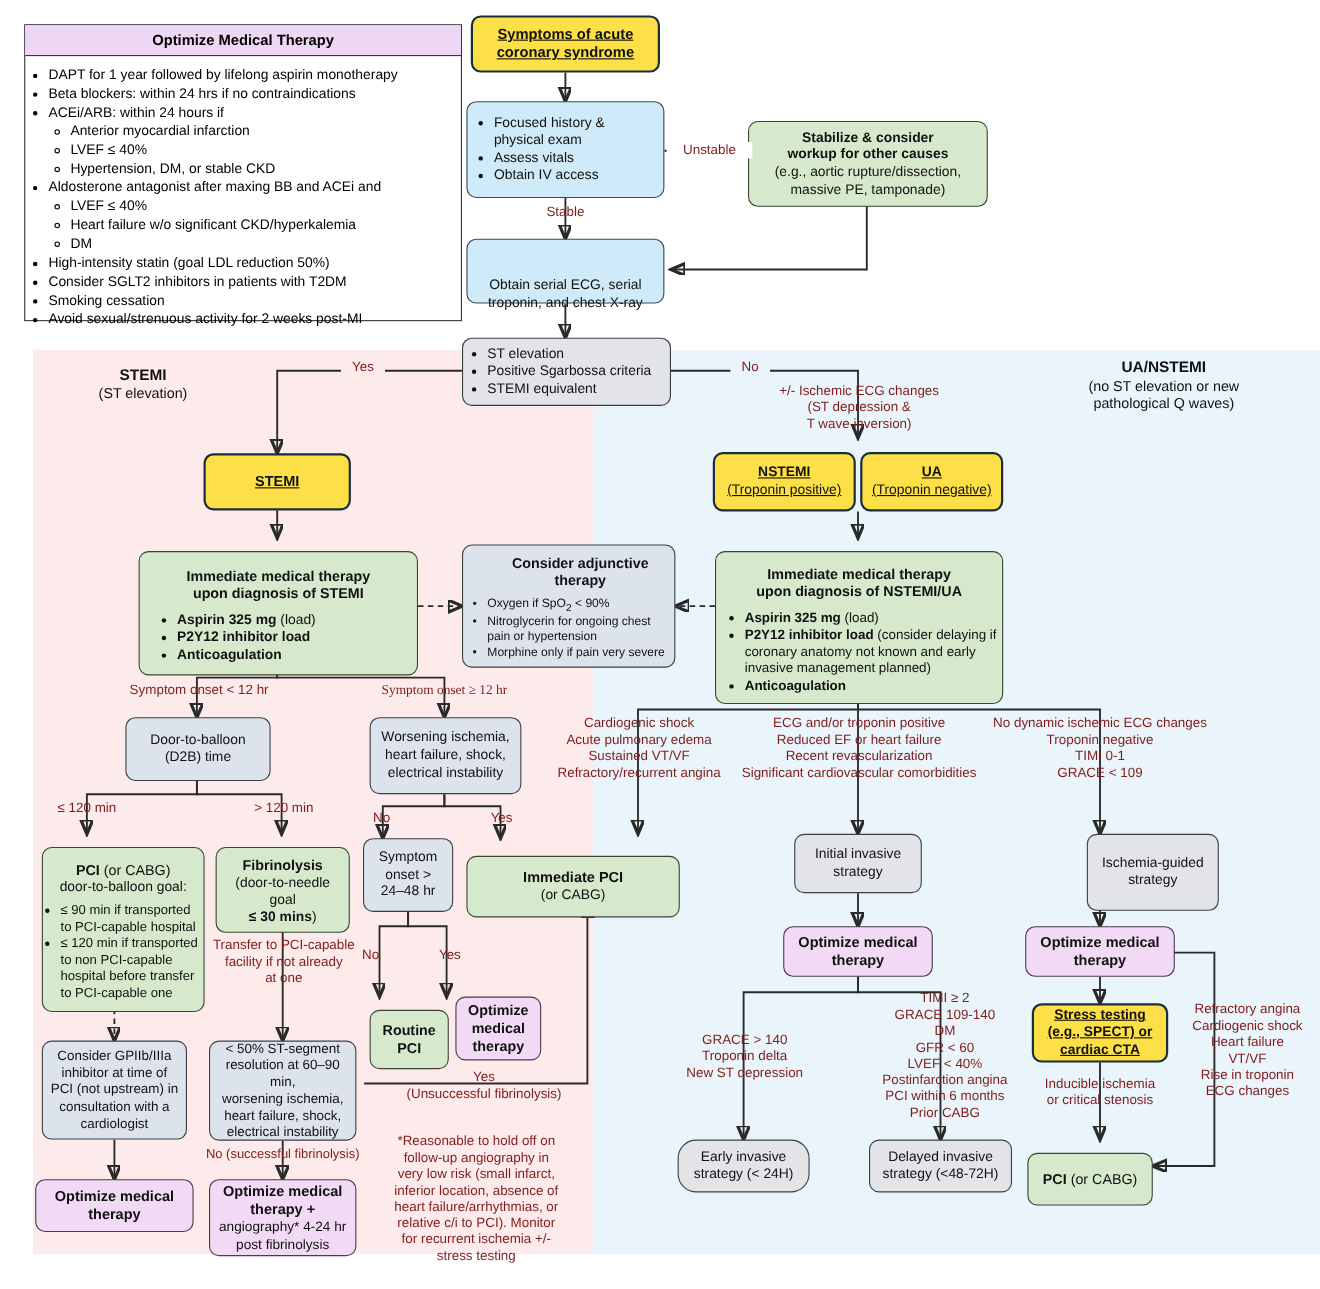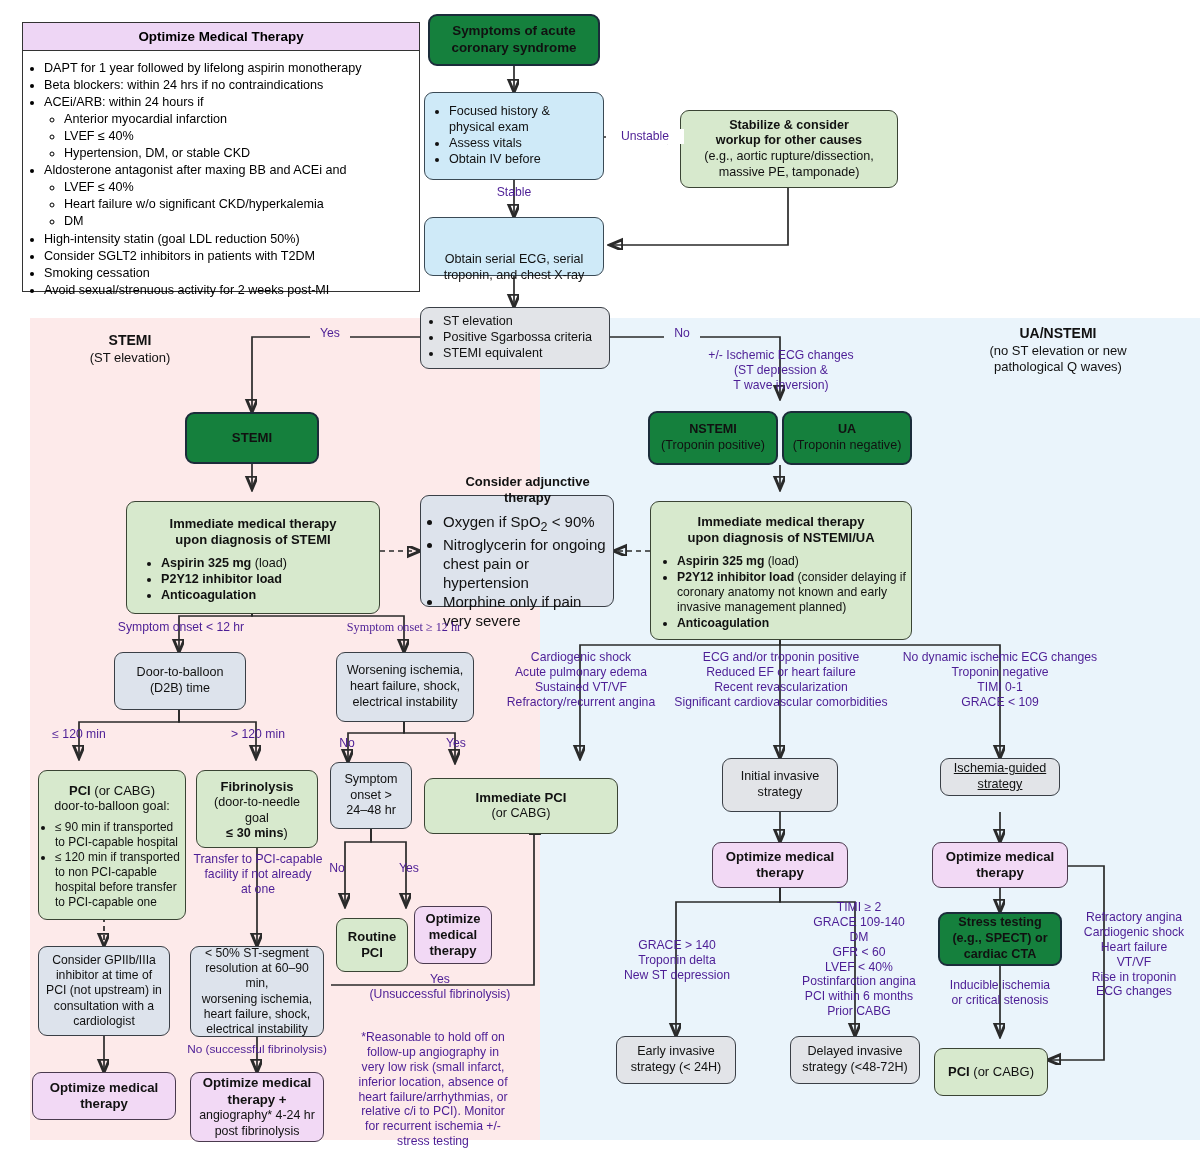--- a/index.html
+++ b/index.html
@@ -8,33 +8,33 @@
 
   .region{position:absolute;}
   #region-stemi{left:30px;top:318px;width:510px;height:822px;background:#fdeaea;}
   #region-nstemi{left:540px;top:318px;width:660px;height:822px;background:#eaf4fb;}
 
   .box{position:absolute;box-sizing:border-box;border:1.6px solid #333;border-radius:9px;
        display:flex;flex-direction:column;justify-content:center;
        font-size:12.6px;line-height:1.25;color:#111;}
   .box.center{align-items:center;text-align:center;}
   .box .t{padding:3px 7px;}
-  .blue{background:#15803d;border-color:#1b2c3a;border-width:2px;}
+  .blue{background:#fde047;border-color:#1b2c3a;border-width:2px;text-decoration:underline;}
   .lblue{background:#cfeaf8;border-color:#3a4a55;}
   .green{background:#d7e9cd;border-color:#3a4434;margin-top:12px;}
   .grey{background:#e2e4e8;border-color:#3a3f46;}
   .greyblue{background:#dde3ec;border-color:#3a3f46;}
   .purple{background:#f2d9f5;border-color:#4a3a4e;}
 
   b{font-weight:bold;}
   ul{margin:0;padding:0 0 0 17px;}
   ul.l2{padding-left:20px;list-style-type:circle;}
   li{margin:0.5px 0;}
 
-  .lbl{position:absolute;font-size:12.2px;color:#4c1d95;line-height:1.22;
+  .lbl{position:absolute;font-size:12.2px;color:#7f1d1d;line-height:1.22;
        text-align:center;white-space:pre-line;}
   .sec{position:absolute;text-align:center;font-size:13px;line-height:1.25;color:#111;}
   .sec .st{font-weight:bold;font-size:14px;}
 
   svg#wires{position:absolute;left:0;top:0;width:1200px;height:1172px;pointer-events:none;}
   svg#wires line, svg#wires path, svg#wires polyline{stroke:#2a2a2a;stroke-width:1.7px;fill:none;}
   svg#wires .dash{stroke-dasharray:5 4;}
   .omt-box{position:absolute;left:22px;top:22px;width:398px;height:270px;
            background:#fff;border:1.4px solid #333;box-sizing:border-box;}
   .omt-head{background:#eed6f5;border-bottom:1.4px solid #333;text-align:center;
@@ -157,21 +157,21 @@
   <div class="box blue center" style="left:428px;top:14px;width:172px;height:52px;font-weight:bold;font-size:13.4px;">
     <div class="t" style="white-space:pre-line;">Symptoms of acute
 coronary syndrome</div>
   </div>
 
   <div class="box lblue" style="left:424px;top:92px;width:180px;height:88px;padding:4px 2px;">
     <ul id="init-list" style="padding-left:22px;">
         <li style="white-space: pre-line;">Focused history &amp;
 physical exam</li>
         <li style="white-space: pre-line;">Assess vitals</li>
-        <li style="white-space: pre-line;">Obtain IV before</li>
+        <li style="white-space: pre-line;">Obtain IV access</li>
       </ul>
   </div>
 
   <div class="box green center" style="left:680px;top:98px;width:218px;height:78px;">
     <div class="t" style="white-space:pre-line;font-weight:bold;padding-bottom:0;">Stabilize &amp; consider
 workup for other causes</div>
     <div class="t" style="white-space:pre-line;padding-top:0;">(e.g., aortic rupture/dissection,
 massive PE, tamponade)</div>
   </div>
 
@@ -205,21 +205,21 @@
 upon diagnosis of STEMI</div>
     <ul id="stemi-rx-list" style="padding-left:34px;margin-top:4px;">
         <li><b>Aspirin 325 mg</b><span> (load)</span></li>
         <li><b>P2Y12 inhibitor load</b></li>
         <li><b>Anticoagulation</b></li>
       </ul>
   </div>
 
   <div class="box greyblue" style="left:420px;top:495px;width:194px;height:112px;padding:4px 0;">
     <div class="t" style="text-align:center;font-weight:bold;font-size:13px;padding-left:28px;">Consider adjunctive therapy</div>
-    <ul id="adj-list" style="padding-left:22px;margin-top:3px;font-size:15px;">
+    <ul id="adj-list" style="padding-left:22px;margin-top:3px;font-size:11px;">
         <li>Oxygen if SpO<sub>2</sub> &lt; 90%</li>
         <li>Nitroglycerin for ongoing chest pain or hypertension</li>
         <li>Morphine only if pain very severe</li>
       </ul>
   </div>
 
   <div class="box blue center" style="left:648px;top:411px;width:130px;height:54px;">
     <div class="t" style="font-weight:bold;padding-bottom:0;">NSTEMI</div>
     <div class="t" style="padding-top:0;">(Troponin positive)</div>
   </div>
@@ -352,21 +352,21 @@
   <div class="lbl" style="left:894px;top:650px;width:212px;">No dynamic ischemic ECG changes
 Troponin negative
 TIMI 0-1
 GRACE &lt; 109</div>
 
   <div class="box grey center" style="left:722px;top:758px;width:116px;height:54px;">
     <div class="t" style="white-space:pre-line;">Initial invasive
 strategy</div>
   </div>
 
-  <div class="box grey center" style="left:940px;top:758px;width:120px;height:38px;text-decoration:underline;">
+  <div class="box grey center" style="left:988px;top:758px;width:120px;height:70px;">
     <div class="t" style="white-space:pre-line;">Ischemia-guided
 strategy</div>
   </div>
 
   <div class="box purple center" style="left:712px;top:842px;width:136px;height:46px;">
     <div class="t" style="white-space:pre-line;font-weight:bold;font-size:13.2px;">Optimize medical
 therapy</div>
   </div>
 
   <div class="box purple center" style="left:932px;top:842px;width:136px;height:46px;">
@@ -394,21 +394,21 @@
 
   <div class="lbl" style="left:928px;top:978px;width:144px;">Inducible ischemia
 or critical stenosis</div>
   <div class="lbl" style="left:1074px;top:910px;width:120px;">Refractory angina
 Cardiogenic shock
 Heart failure
 VT/VF
 Rise in troponin
 ECG changes</div>
 
-  <div class="box grey center" style="left:616px;top:1036px;width:120px;height:48px;">
+  <div class="box grey center" style="left:616px;top:1036px;width:120px;height:48px;border-radius:17px;">
     <div class="t" style="white-space:pre-line;">Early invasive
 strategy (&lt; 24H)</div>
   </div>
 
   <div class="box grey center" style="left:790px;top:1036px;width:130px;height:48px;">
     <div class="t" style="white-space:pre-line;">Delayed invasive
 strategy (&lt;48-72H)</div>
   </div>
 
   <div class="box green center" style="left:934px;top:1036px;width:114px;height:48px;">

